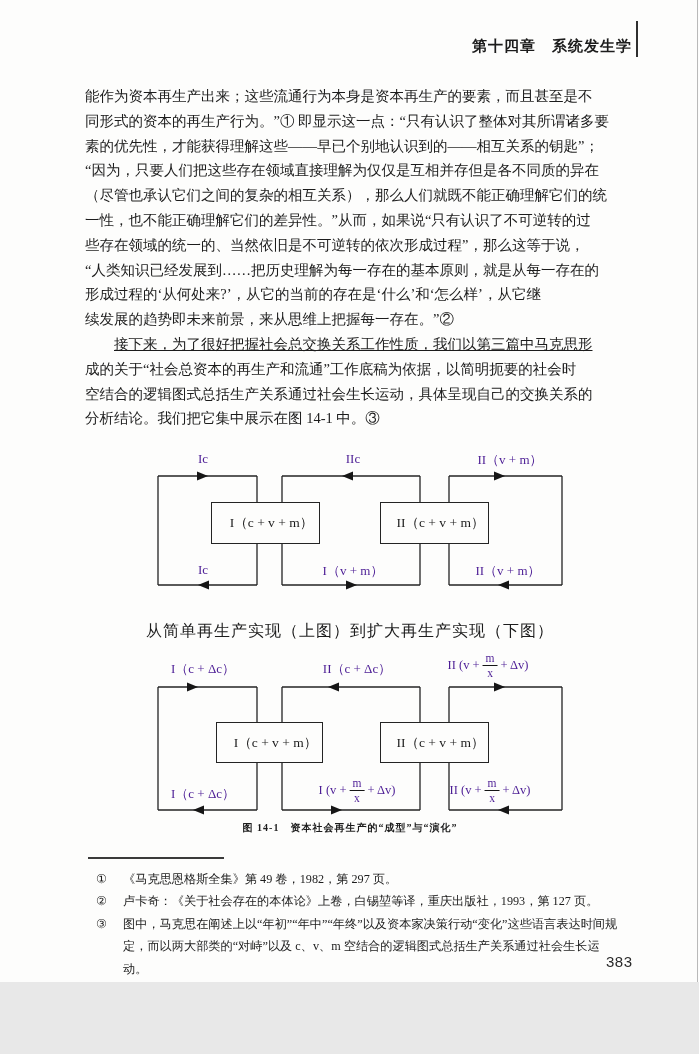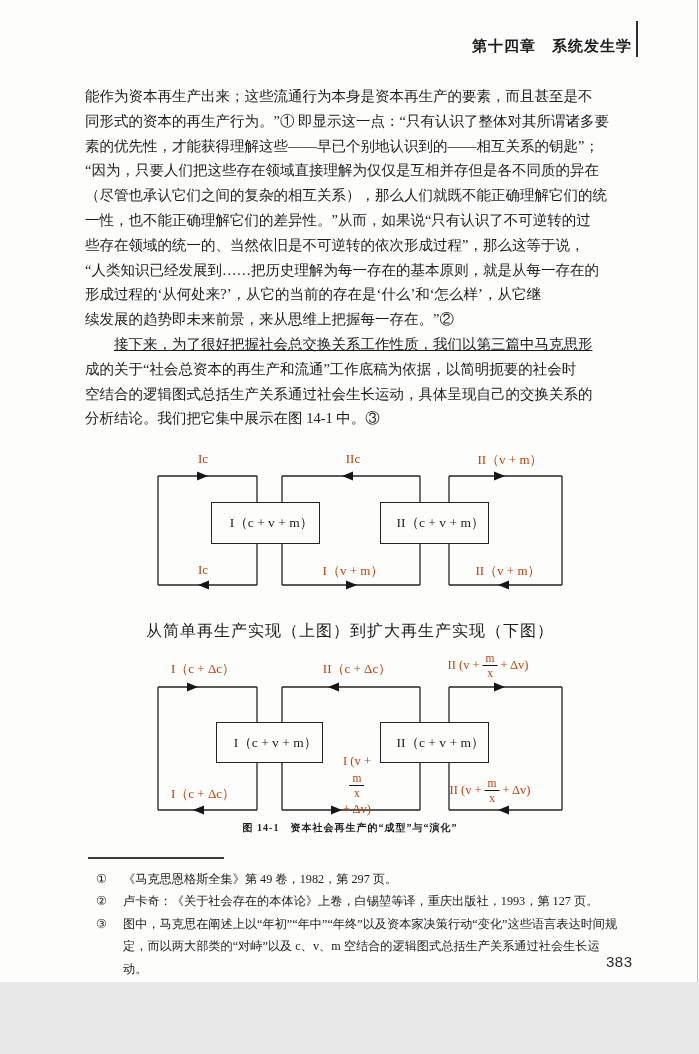--- a/index.html
+++ b/index.html
@@ -19,21 +19,21 @@
   
   .diagram-svg{position:absolute;left:0;top:450px;}
   .wire{fill:none;stroke:#242424;stroke-width:1.3;}
   
   .dbox{
     position:absolute;box-sizing:border-box;border:1.4px solid #242424;background:#fdfdfc;
     display:flex;align-items:center;justify-content:center;
     font-size:13.5px;white-space:nowrap;z-index:2;padding-left:12px;
   }
   
-  .lbl{position:absolute;transform:translateX(-50%);font-size:13px;white-space:nowrap;color:#c2410c;z-index:3;}
+  .lbl{position:absolute;transform:translateX(-50%);font-size:13px;white-space:nowrap;color:#4c1d95;z-index:3;}
   .fraclbl{display:flex;align-items:center;gap:3px;font-size:12.5px;}
   .frac{display:inline-flex;flex-direction:column;align-items:center;font-size:11.5px;line-height:1.05;}
   .fnum{border-bottom:1.2px solid #151515;padding:0 3px 1px;}
   .fden{padding-top:1px;}
   
   .capline{position:absolute;left:40px;width:620px;text-align:center;font-size:16px;letter-spacing:1px;}
   .figcap{position:absolute;left:40px;width:620px;text-align:center;font-size:10px;font-weight:bold;letter-spacing:1px;}
   
   .fnrule{position:absolute;left:88px;top:857px;width:136px;height:1.5px;background:#3a3a3a;}
   .footnotes{position:absolute;left:96px;top:868px;width:527px;font-size:12.2px;line-height:22.4px;}
@@ -117,21 +117,21 @@
   <div class="lbl" style="left:357px;top:660px;">II（c + Δc）</div>
   <div class="lbl fraclbl" style="left:488px;top:652px;">
     <span>II (v +</span>
     <span class="frac">
       <span class="fnum">m</span>
       <span class="fden">x</span>
     </span>
     <span>+ Δv)</span>
   </div>
   <div class="lbl" style="left:203px;top:785px;">I（c + Δc）</div>
-  <div class="lbl fraclbl" style="left:357px;top:754px;flex-direction:column;">
+  <div class="lbl fraclbl" style="left:357px;top:777px;">
     <span>I (v +</span>
     <span class="frac">
       <span class="fnum">m</span>
       <span class="fden">x</span>
     </span>
     <span>+ Δv)</span>
   </div>
   <div class="lbl fraclbl" style="left:490px;top:777px;">
     <span>II (v +</span>
     <span class="frac">

